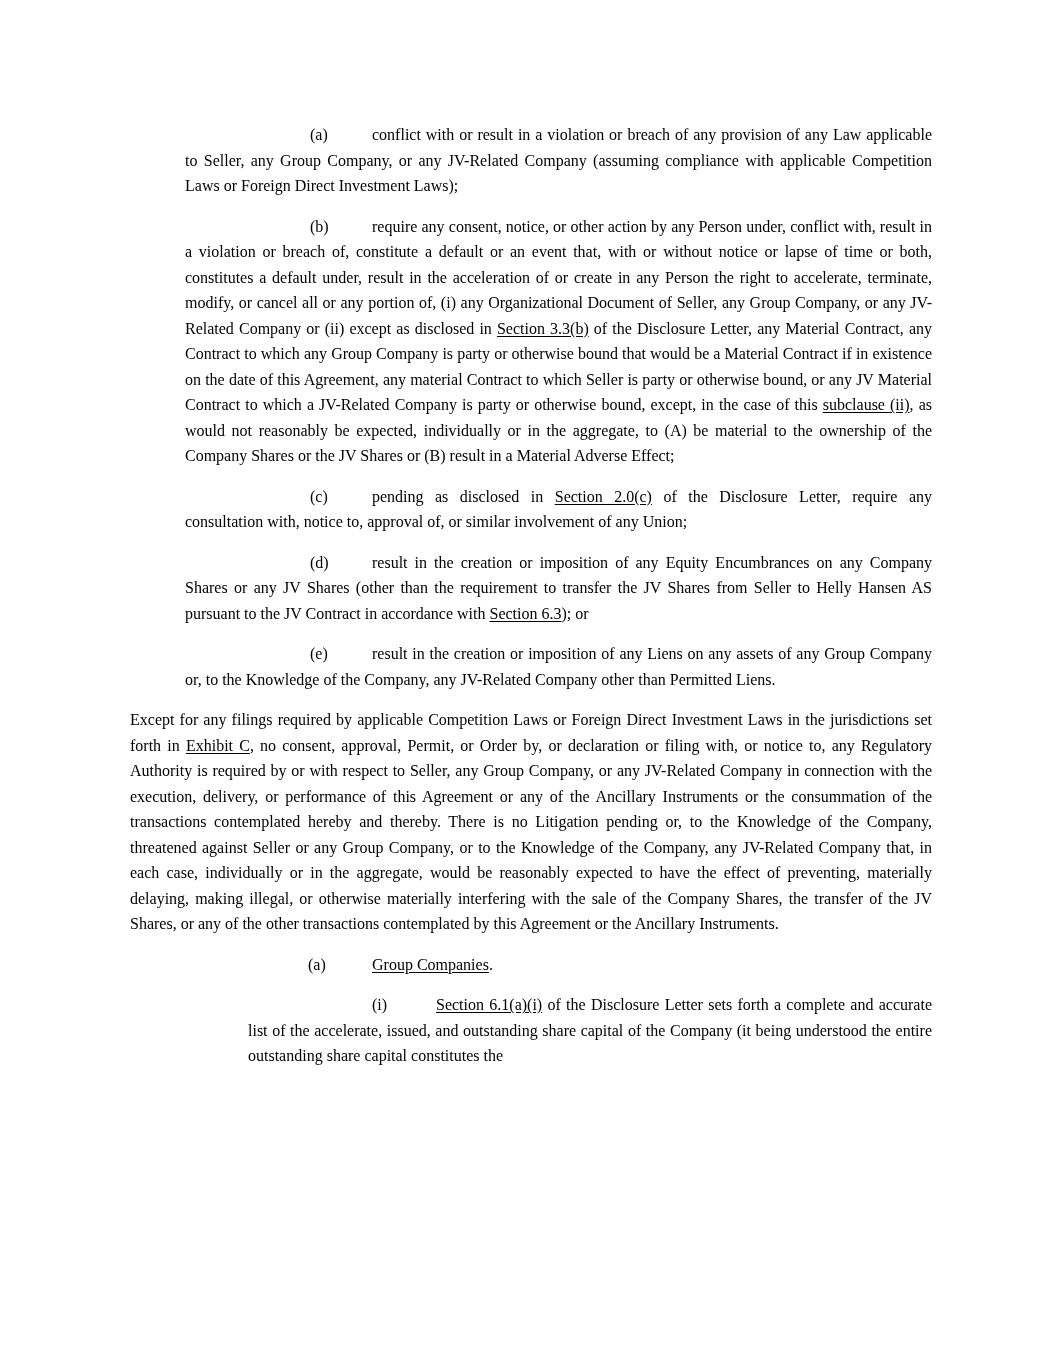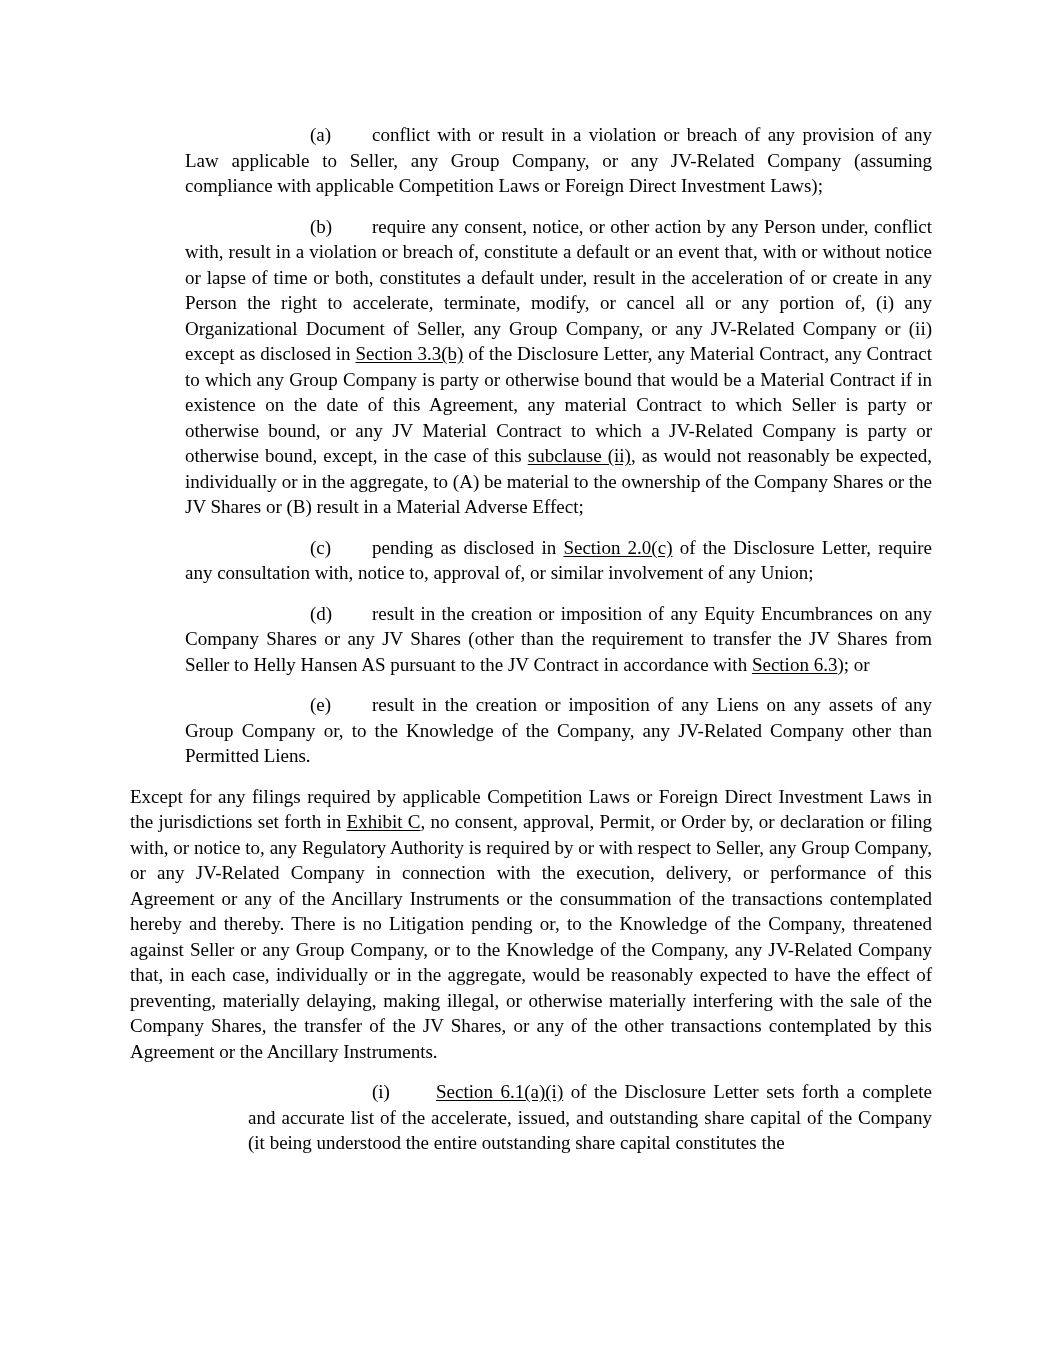--- a/index.html
+++ b/index.html
@@ -7,21 +7,21 @@
     padding: 0;
     background: #ffffff;
   }
   .page {
     position: relative;
     width: 1055px;
     height: 1202px;
     background: #ffffff;
     color: #000000;
     font-family: "Liberation Serif", "DejaVu Serif", serif;
-    font-size: 19px;
+    font-size: 16px;
     line-height: 25.5px;
     overflow: hidden;
   }
   .content {
     position: absolute;
     left: 123px;
     top: 122px;
     width: 809px;
   }
   p {
@@ -95,19 +95,20 @@
 
     <p class="clause"><span class="label">(c)</span><span><span>pending as disclosed in </span><span class="u">Section 2.0(c)</span><span> of the Disclosure Letter, require any consultation with, notice to, approval of, or similar involvement of any Union;</span></span></p>
 
     <p class="clause"><span class="label">(d)</span><span><span>result in the creation or imposition of any Equity Encumbrances on any Company Shares or any JV Shares (other than the requirement to transfer the JV Shares from Seller to Helly Hansen AS pursuant to the JV Contract in accordance with </span><span class="u">Section 6.3</span><span>); or</span></span></p>
 
     <p class="clause"><span class="label">(e)</span><span><span>result in the creation or imposition of any Liens on any assets of any Group Company or, to the Knowledge of the Company, any JV-Related Company other than Permitted Liens.</span></span></p>
 
     <p class="flush"><span><span>Except for any filings required by applicable Competition Laws or Foreign Direct Investment Laws in the jurisdictions set forth in </span><span class="u">Exhibit C</span><span>, no consent, approval, Permit, or Order by, or declaration or filing with, or notice to, any Regulatory Authority is required by or with respect to Seller, any Group Company, or any JV-Related Company in connection with the execution, delivery, or performance of this Agreement or any of the Ancillary Instruments or the consummation of the transactions contemplated hereby and thereby. There is no Litigation pending or, to the Knowledge of the Company, threatened against Seller or any Group Company, or to the Knowledge of the Company, any JV-Related Company that, in each case, individually or in the aggregate, would be reasonably expected to have the effect of preventing, materially delaying, making illegal, or otherwise materially interfering with the sale of the Company Shares, the transfer of the JV Shares, or any of the other transactions contemplated by this Agreement or the Ancillary Instruments.</span></span></p>
 
 
+    <p class="suba"><span class="label">(a)</span><span><span class="u">Group Companies</span><span>.</span></span></p>
 
     <p class="subi"><span class="label">(i)</span><span><span class="u">Section 6.1(a)(i)</span><span> of the Disclosure Letter sets forth a complete and accurate list of the accelerate, issued, and outstanding share capital of the Company (it being understood the entire outstanding share capital constitutes the</span></span></p>
 
   </div>
 
   <div class="page-number">9</div>
 </div>
 
 </body></html>

